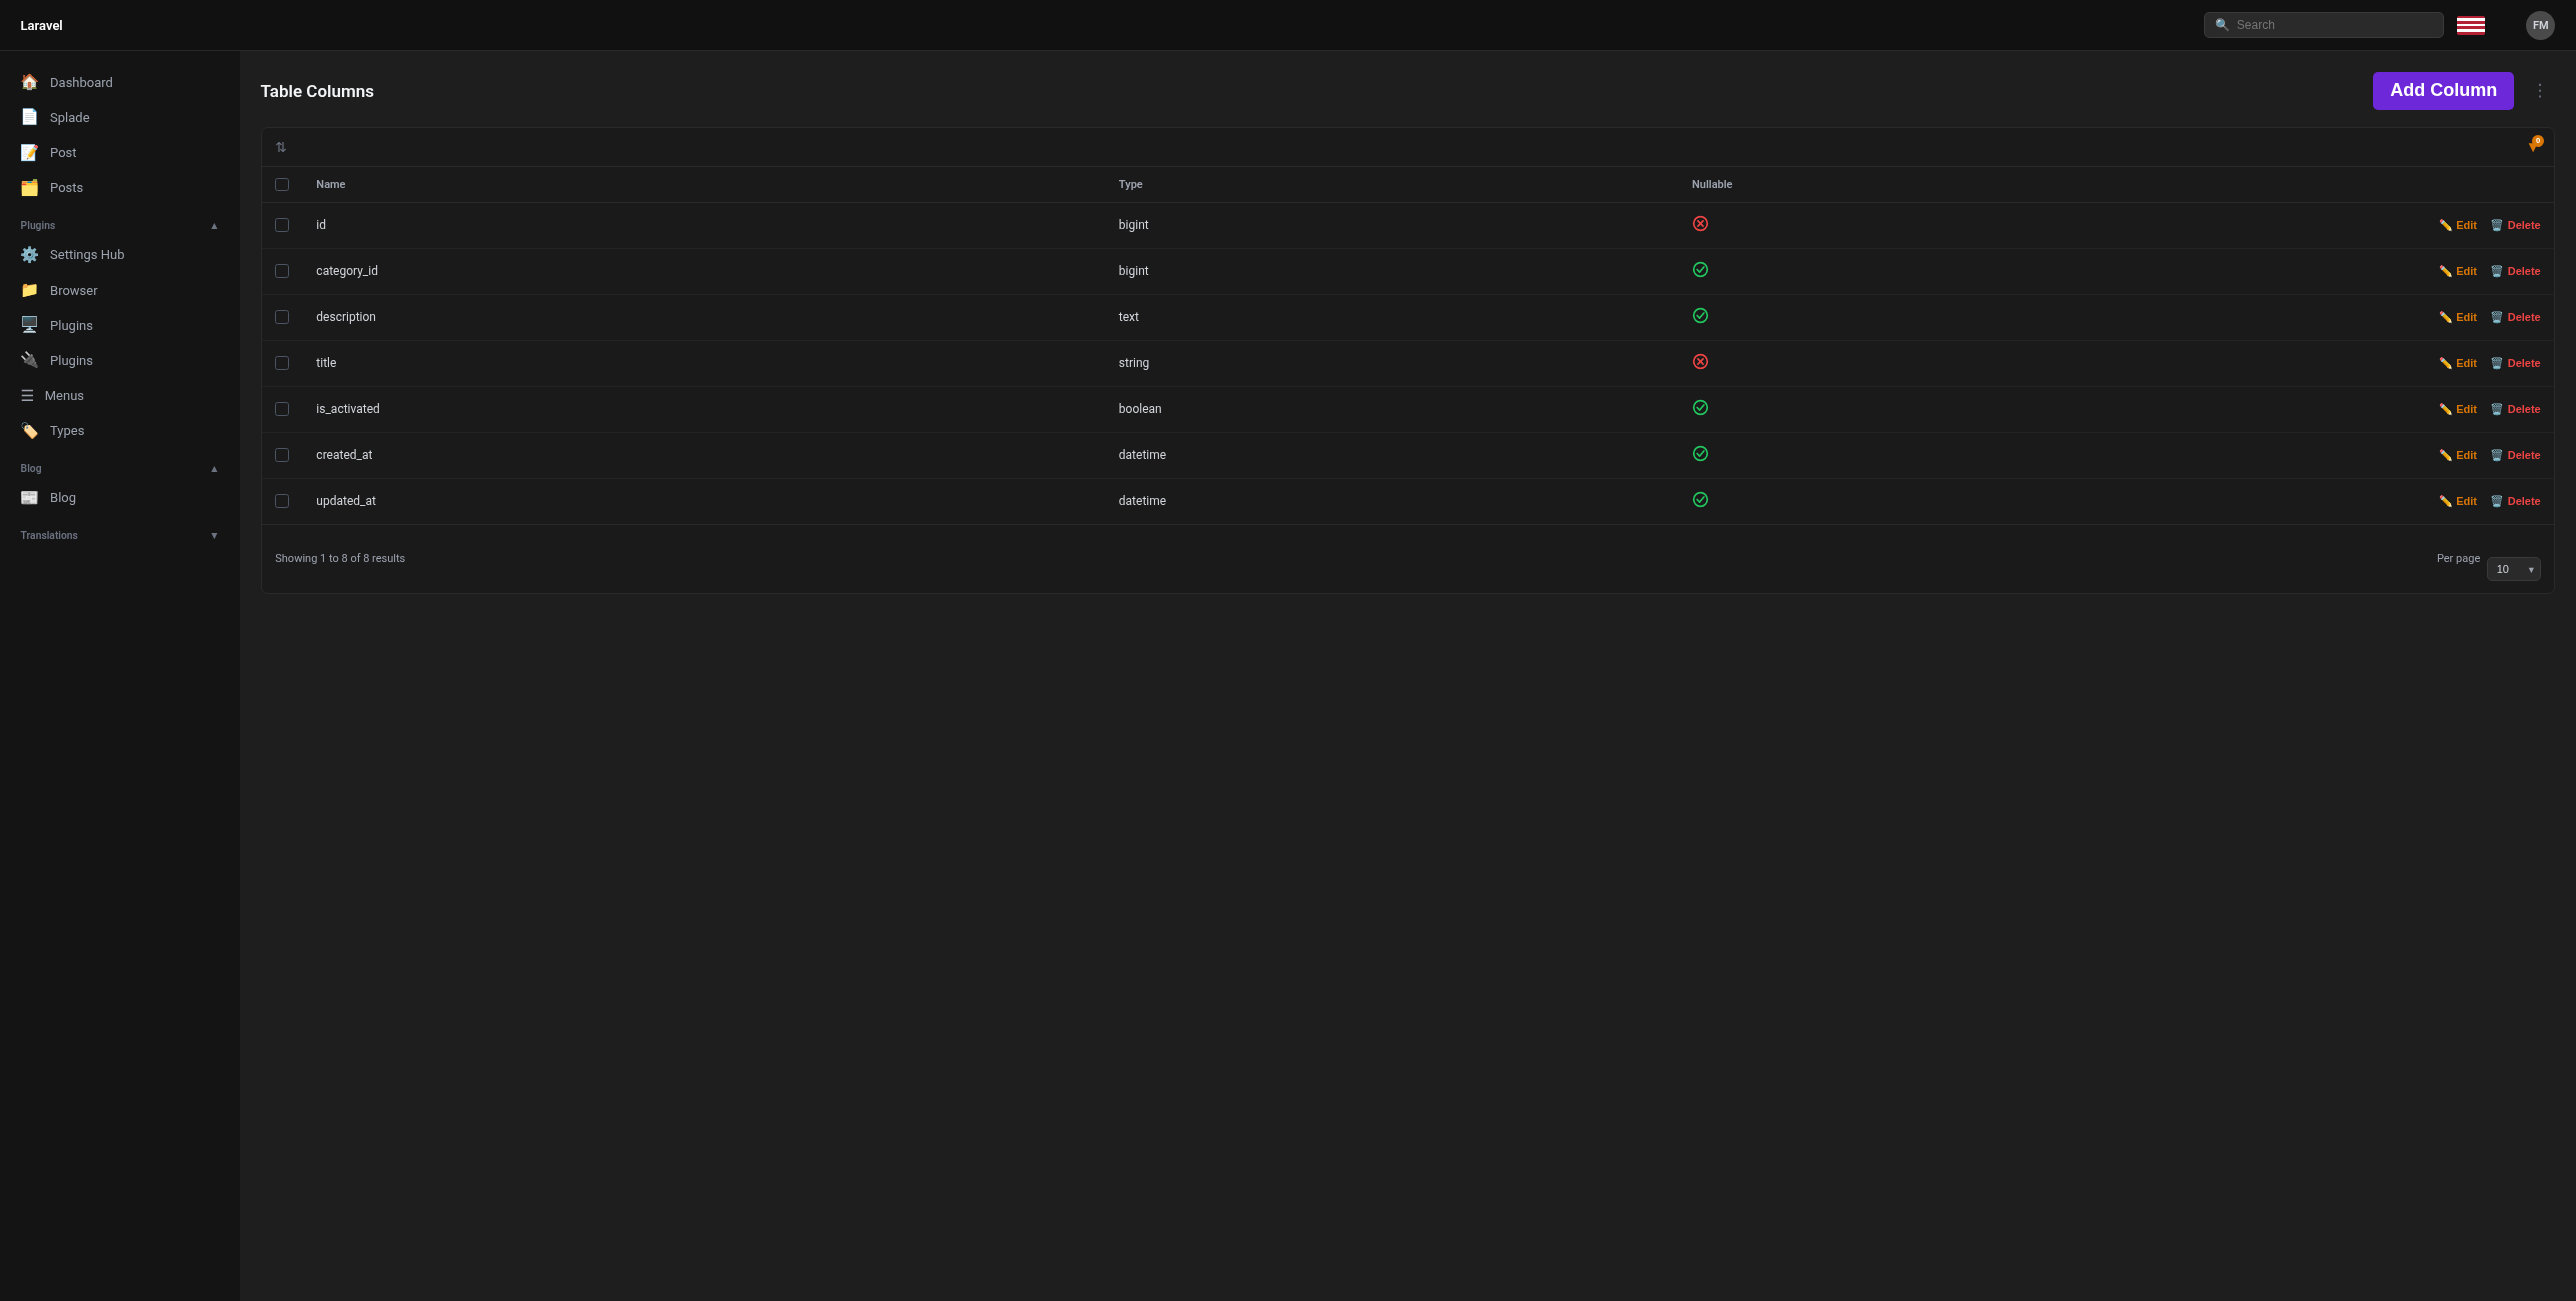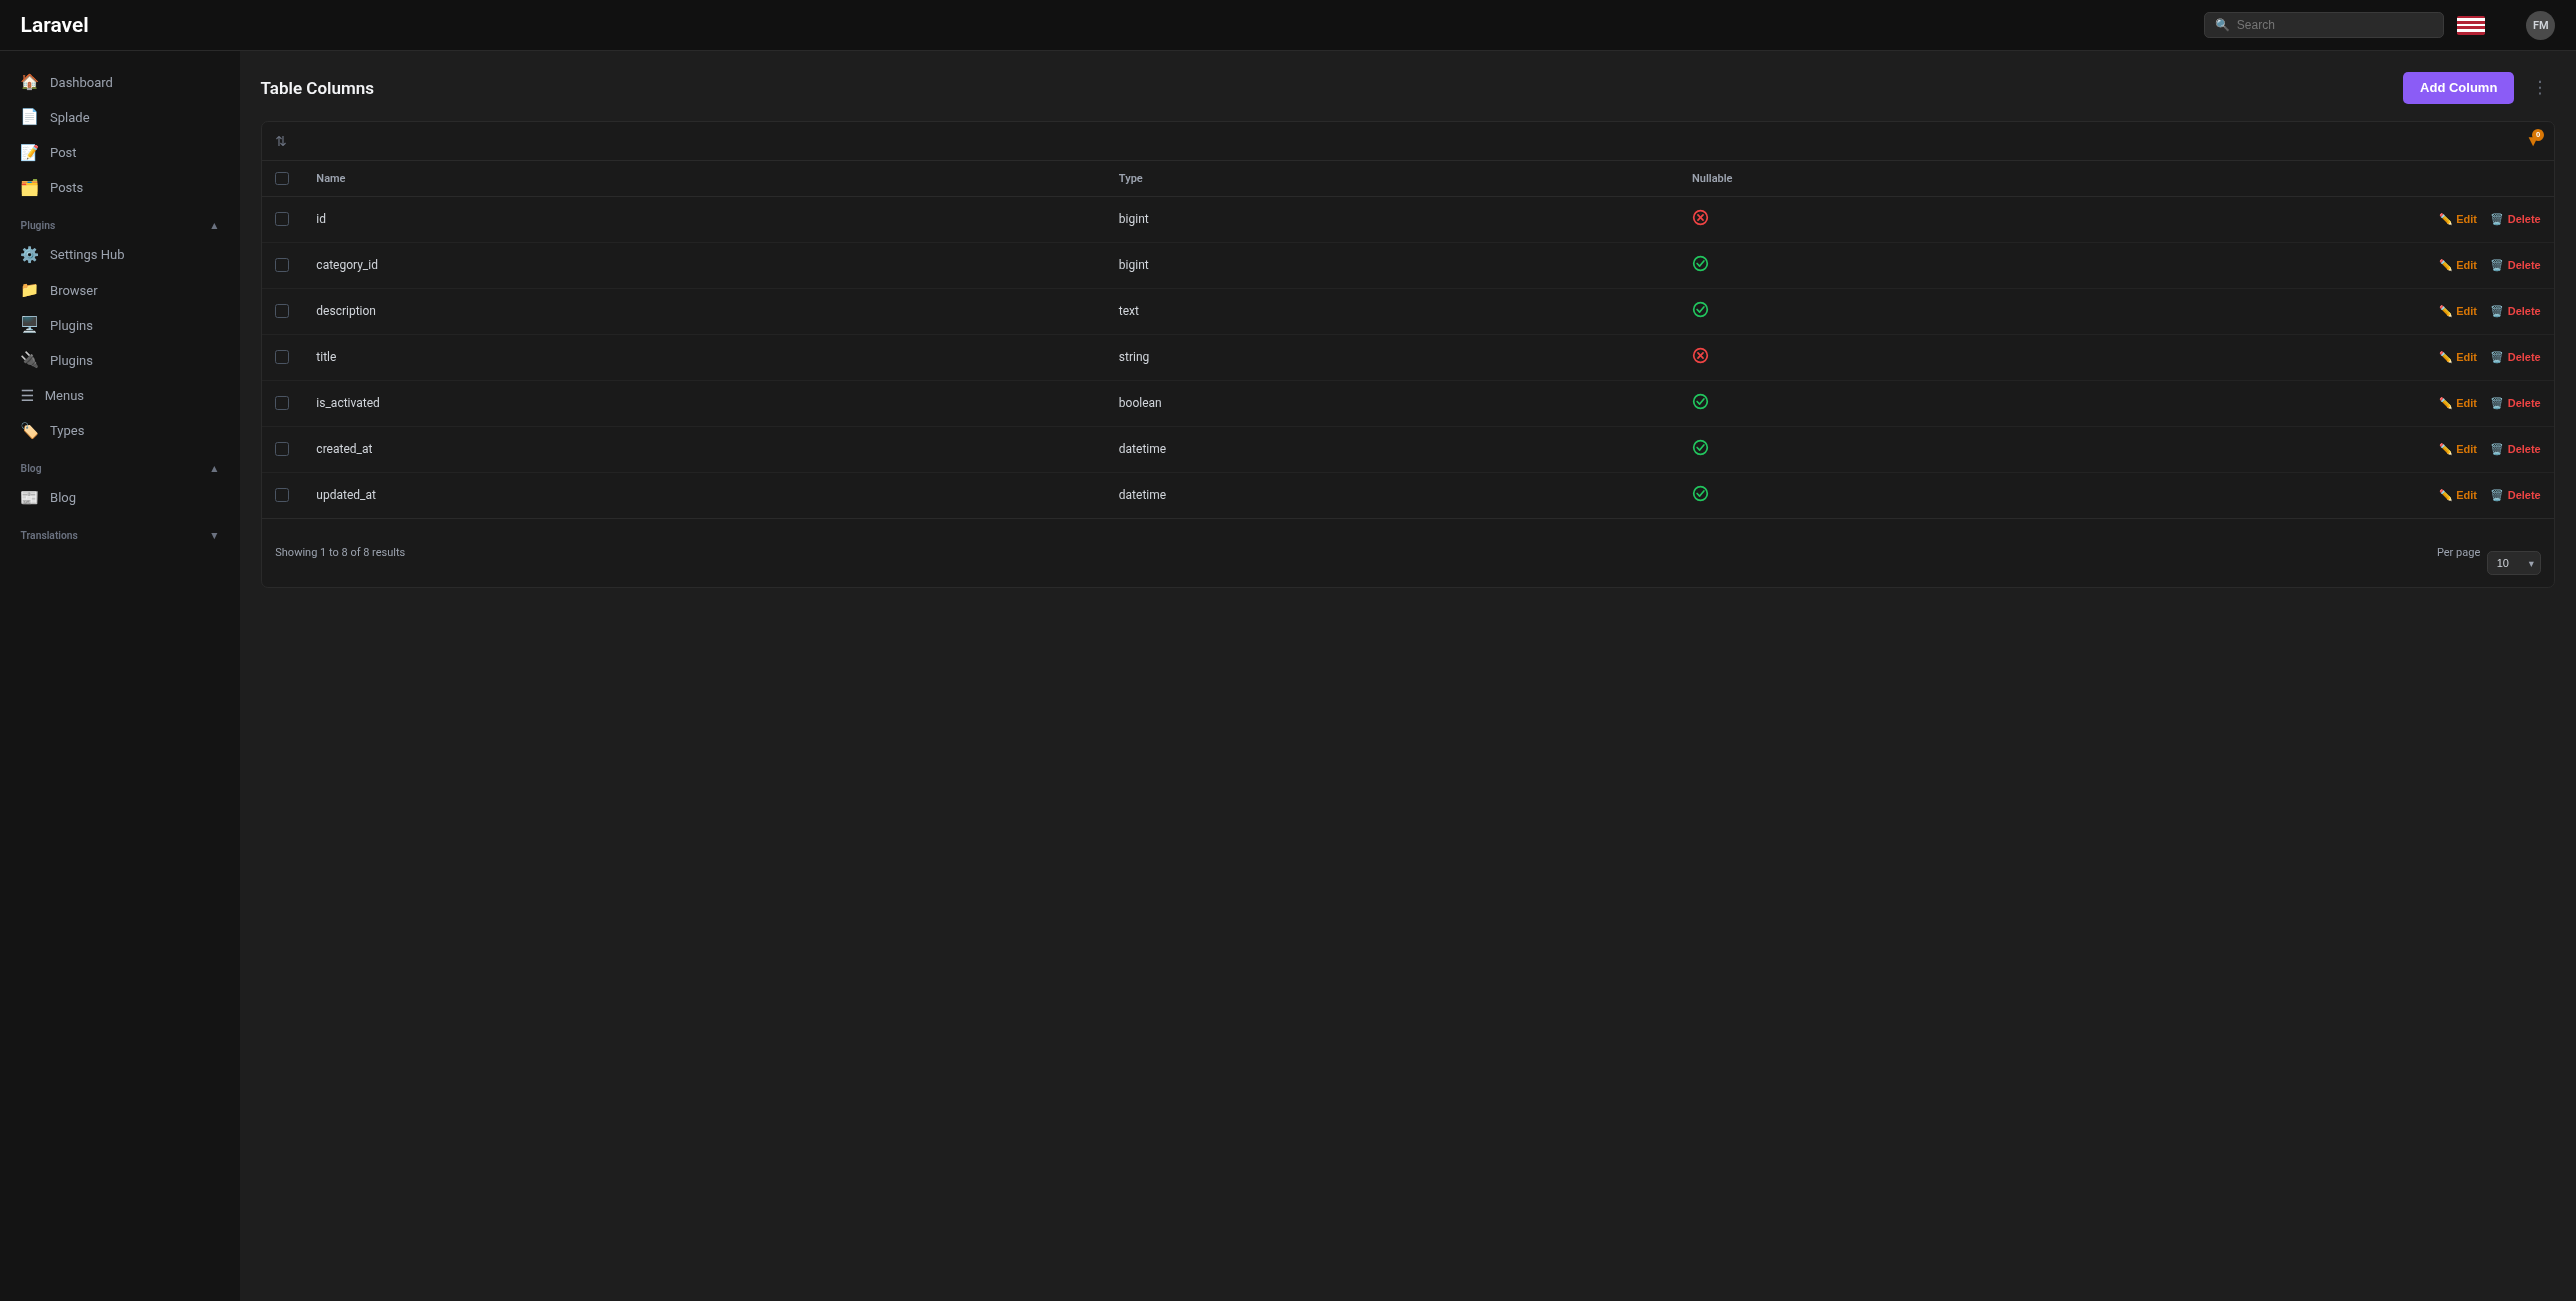--- a/index.html
+++ b/index.html
@@ -19,21 +19,21 @@
       height: 51px;
       display: flex;
       align-items: center;
       justify-content: space-between;
       padding: 0 20.6px;
       flex-shrink: 0;
       border-bottom: 0.9px solid #2a2a2a;
     }
     .topnav-brand {
       color: #ffffff;
-      font-size: 21px;
+      font-size: 13px;
       font-weight: 600;
     }
     .topnav-right {
       display: flex;
       align-items: center;
       gap: 13.7px;
     }
     .search-bar {
       background: #2a2a2a;
       border: 0.9px solid #3a3a3a;
@@ -137,26 +137,26 @@
       font-size: 17px;
       font-weight: 600;
       color: #f3f4f6;
     }
     .header-actions {
       display: flex;
       align-items: center;
       gap: 10.3px;
     }
     .btn-add {
-      background: #8b5cf6;
+      background: #6d28d9;
       color: #ffffff;
       border: none;
       border-radius: 5.1px;
       padding: 8.6px 17px;
-      font-size: 13px;
+      font-size: 18px;
       font-weight: 600;
       cursor: pointer;
     }
     .three-dot-btn {
       background: transparent;
       border: none;
       color: #6b7280;
       font-size: 17px;
       cursor: pointer;
       padding: 3.4px 6.9px;

